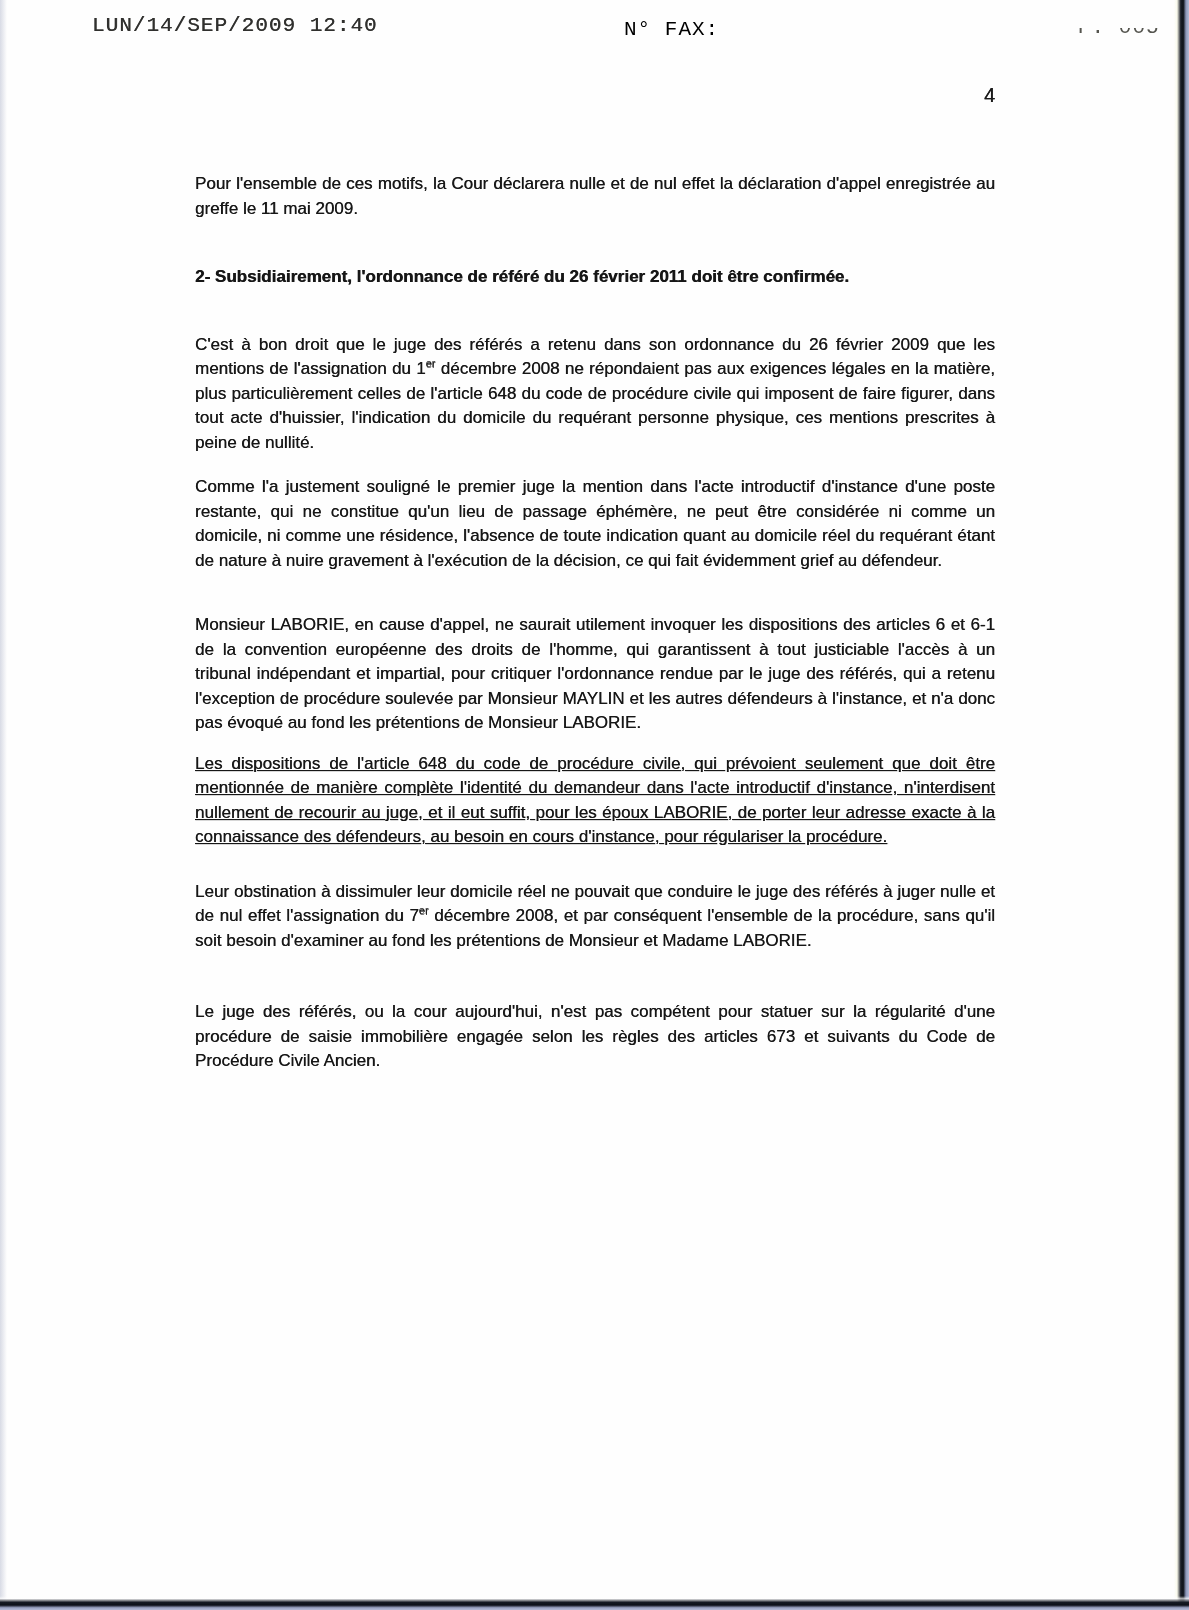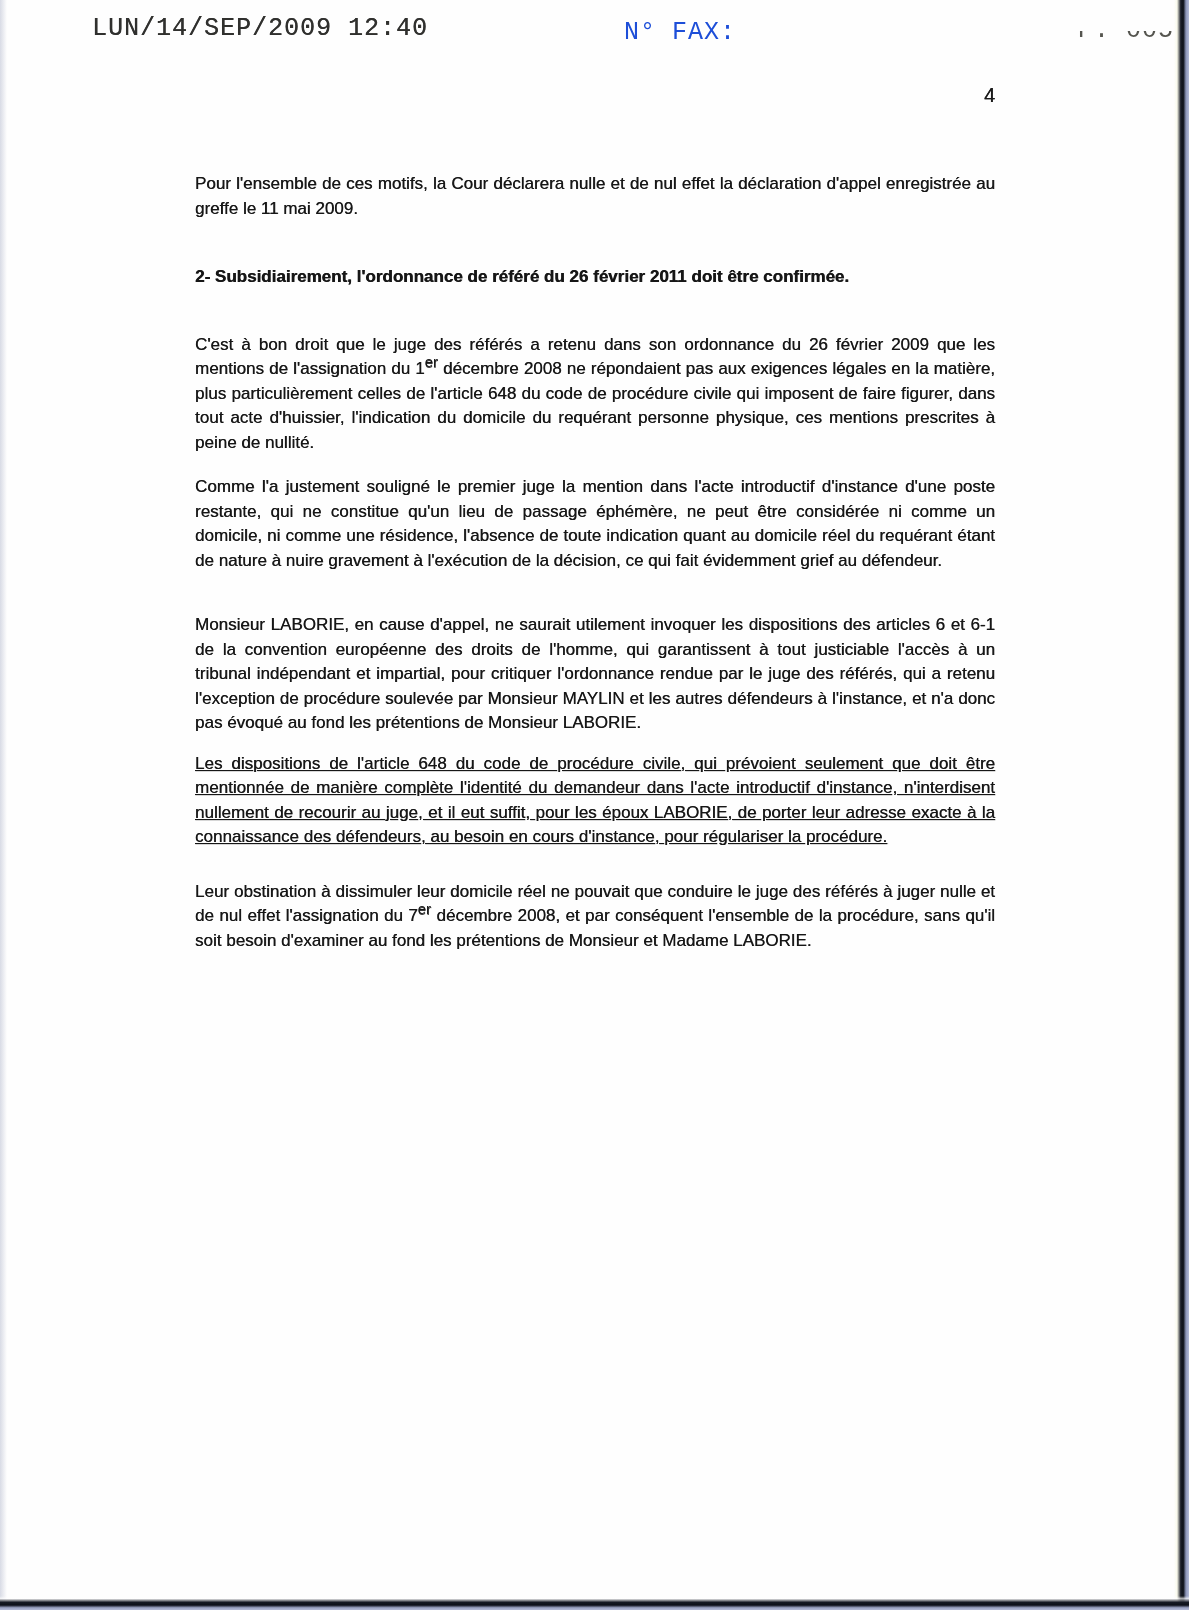--- a/index.html
+++ b/index.html
@@ -56,35 +56,35 @@
     z-index: 4;
   }
   
   .fax-header {
     position: absolute;
     top: 10px;
     left: 0;
     width: 100%;
     height: 34px;
     font-family: "Liberation Mono", "DejaVu Sans Mono", monospace;
-    font-size: 25px;
+    font-size: 21px;
     letter-spacing: 1px;
     color: #30302e;
   }
   .fax-timestamp {
     position: absolute;
     left: 92px;
     top: 4px;
     text-shadow: 0.3px 0.3px 0 #4a4a48;
   }
   .fax-number-label {
     position: absolute;
     left: 624px;
     top: 8px;
-    color: #1d4ed8;
+    color: #000000;
   }
   .fax-page-indicator {
     position: absolute;
     left: 1078px;
     top: 6px;
     color: #55554f;
     clip-path: inset(52% 0 0 0);
   }
   .page-number {
     position: absolute;
@@ -116,21 +116,21 @@
   .para-article648    { margin-top: 16px !important; text-decoration: underline; }
   .para-obstination   { margin-top: 30px !important; }
   .para-decision      { margin-top: 20px !important; }
   .heading-3          { margin-top: 50px !important; }
   .para-competence    { margin-top: 47px !important; }
   .doc-heading {
     font-weight: bold;
     text-shadow: 0.5px 0.3px 0 rgba(10,10,10,0.9);
   }
   sup.ord {
-    font-size: 15px;
+    font-size: 11px;
     line-height: 0;
     vertical-align: super;
   }
 </style>
 </head>
 <body>
 
 <div class="scan-edge-left"></div>
 <div class="scan-edge-right"></div>
 <div class="scan-edge-bottom"></div>
@@ -155,14 +155,15 @@
   <p class="para-poste">Comme l'a justement souligné le premier juge la mention dans l'acte introductif d'instance d'une poste restante, qui ne constitue qu'un lieu de passage éphémère, ne peut être considérée ni comme un domicile, ni comme une résidence, l'absence de toute indication quant au domicile réel du requérant étant de nature à nuire gravement à l'exécution de la décision, ce qui fait évidemment grief au défendeur.</p>
 
   <p class="para-convention">Monsieur LABORIE, en cause d'appel, ne saurait utilement invoquer les dispositions des articles 6 et 6-1 de la convention européenne des droits de l'homme, qui garantissent à tout justiciable l'accès à un tribunal indépendant et impartial, pour critiquer l'ordonnance rendue par le juge des référés, qui a retenu l'exception de procédure soulevée par Monsieur MAYLIN et les autres défendeurs à l'instance, et n'a donc pas évoqué au fond les prétentions de Monsieur LABORIE.</p>
 
   <p class="para-article648">Les dispositions de l'article 648 du code de procédure civile, qui prévoient seulement que doit être mentionnée de manière complète l'identité du demandeur dans l'acte introductif d'instance, n'interdisent nullement de recourir au juge, et il eut suffit, pour les époux LABORIE, de porter leur adresse exacte à la connaissance des défendeurs, au besoin en cours d'instance, pour régulariser la procédure.</p>
 
   <p class="para-obstination"><span>Leur obstination à dissimuler leur domicile réel ne pouvait que conduire le juge des référés à juger nulle et de nul effet l'assignation du 7</span><sup class="ord">er</sup><span> décembre 2008, et par conséquent l'ensemble de la procédure, sans qu'il soit besoin d'examiner au fond les prétentions de Monsieur et Madame LABORIE.</span></p>
 
 
 
+  <p class="para-competence">Le juge des référés, ou la cour aujourd'hui, n'est pas compétent pour statuer sur la régularité d'une procédure de saisie immobilière engagée selon les règles des articles 673 et suivants du Code de Procédure Civile Ancien.</p>
 
 </div>
 
 </body></html>

